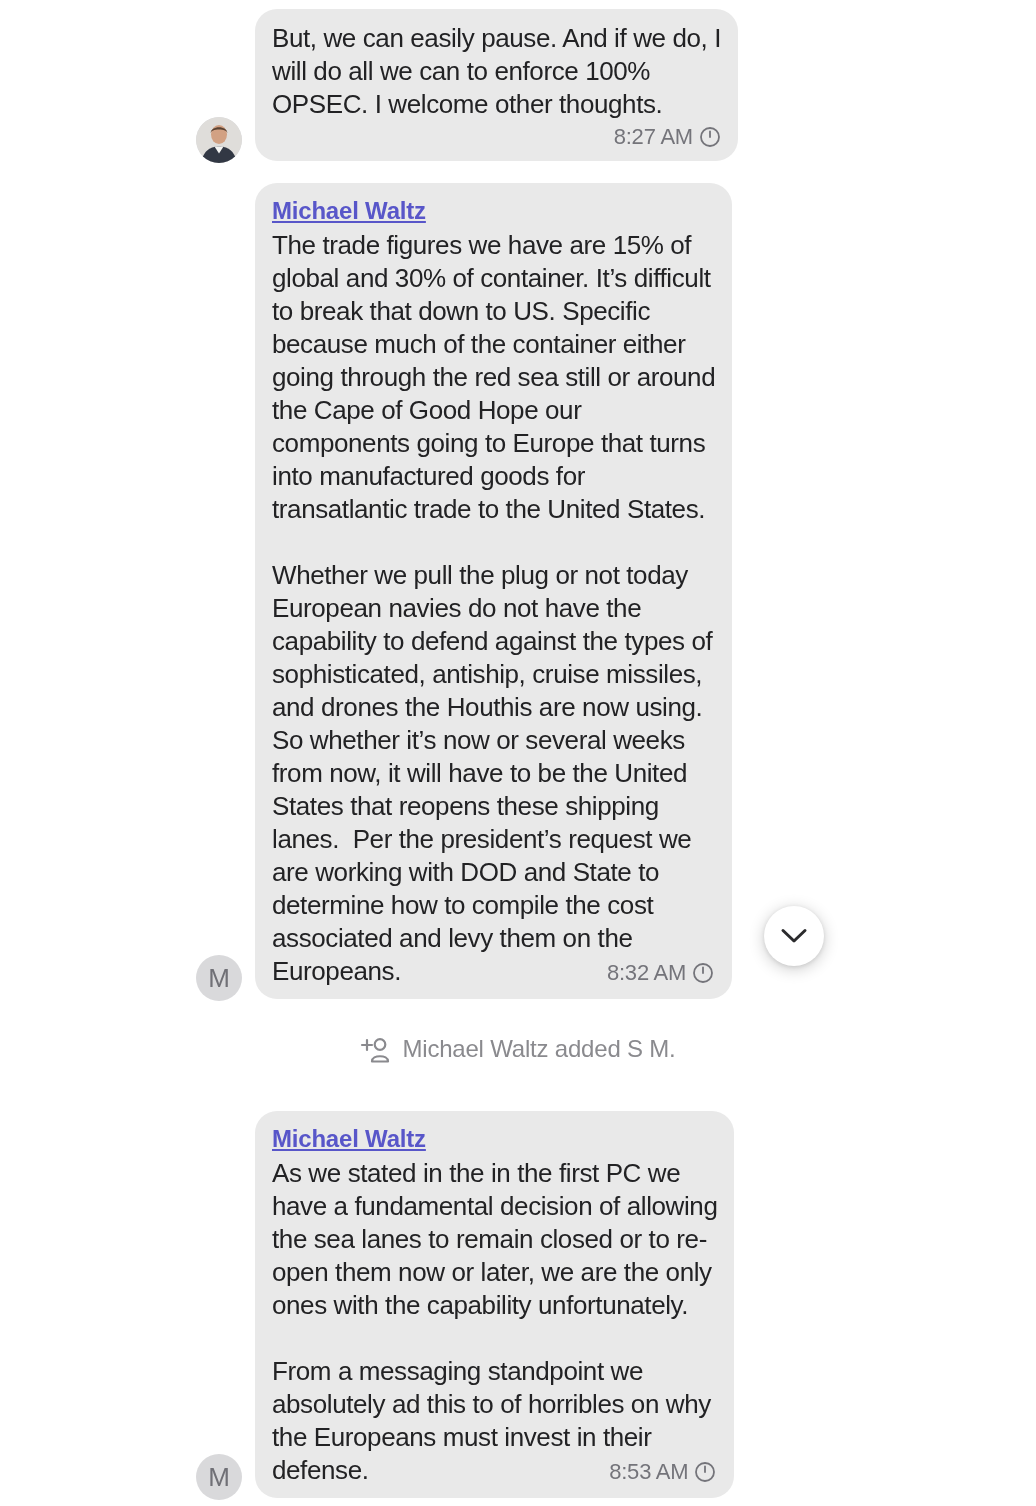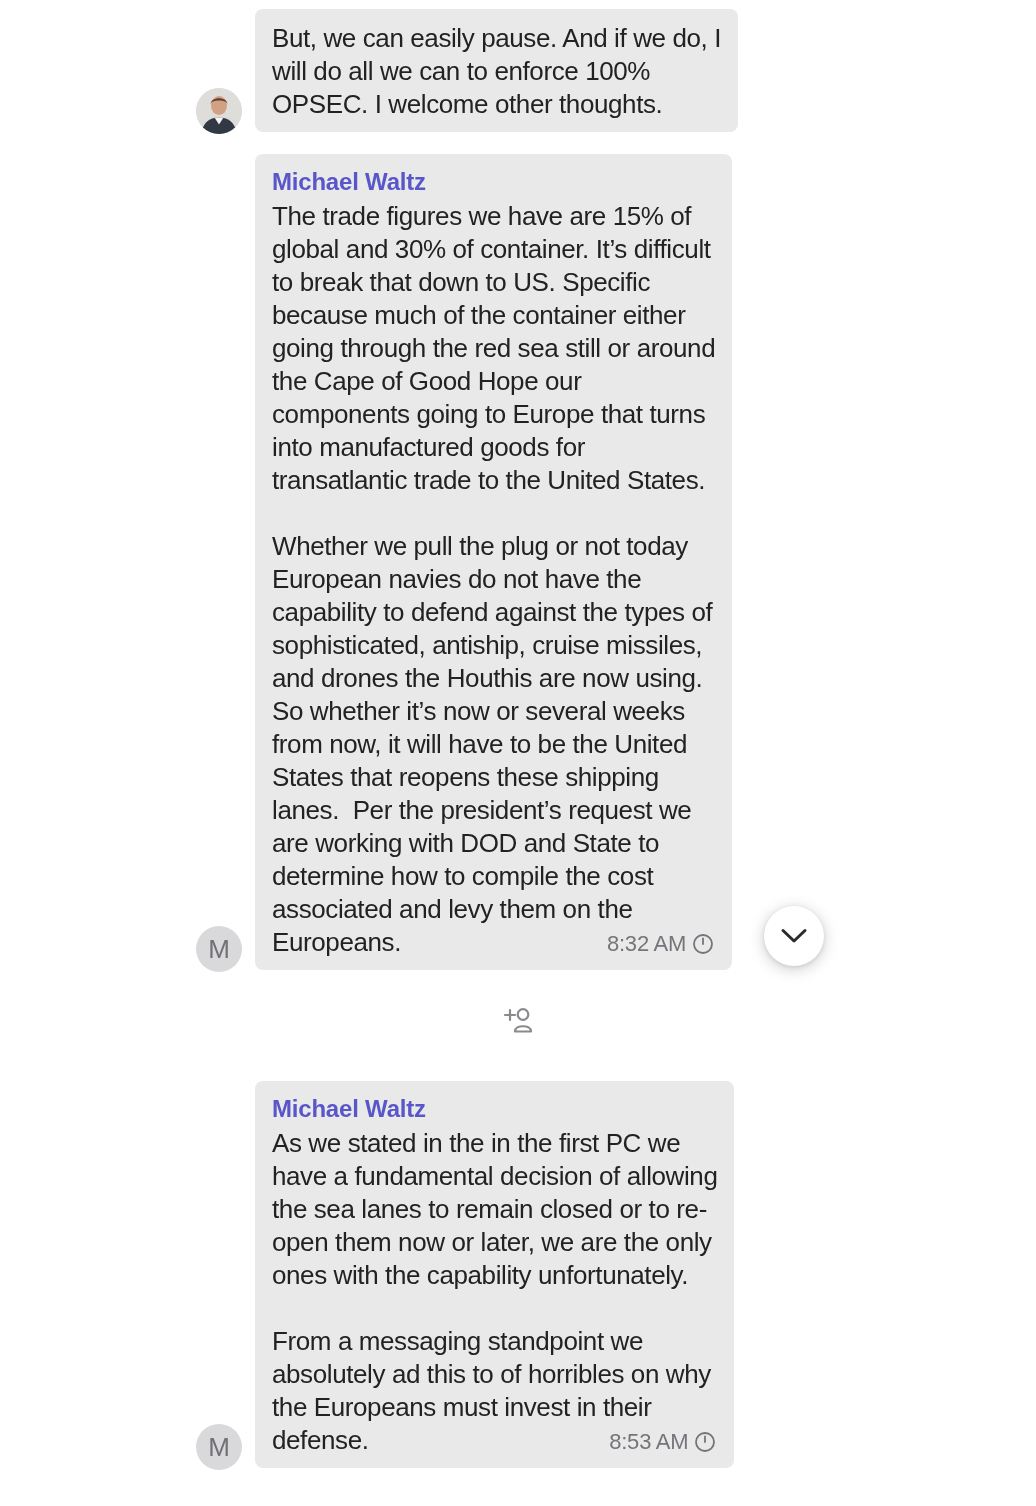--- a/index.html
+++ b/index.html
@@ -27,31 +27,32 @@
     background:#d9d9db;
     display:flex;align-items:center;justify-content:center;
     overflow:hidden;
     font-size:26px;color:#707076;
     user-select:none;
   }
   .avatar svg{display:block;width:46px;height:46px;}
   .bubble{
     position:relative;
     background:#e9e9e9;
-    border-radius:8px;
+    border-radius:22px;
     padding:13px 17px 11px 17px;
     max-width:560px;
   }
   .sender{
     color:#5856c9;
     font-size:24px;
     font-weight:700;
     line-height:30px;
     margin-bottom:3px;
     letter-spacing:-0.2px;
+    text-decoration:underline;
   }
   .msg-text{
     white-space:pre-wrap;
     font-size:26px;
     line-height:33px;
     letter-spacing:-0.4px;
     color:#222224;
   }
   .time{
     display:inline-flex;
@@ -110,20 +111,29 @@
         <path d="M5 46 C7.5 32.5 15.5 29.5 23 29.5 C30.5 29.5 38.5 32.5 41 46 Z" fill="#323844"></path>
         <path d="M18.5 29.5 L23 36.5 L27.5 29.5 Z" fill="#f4f4f2"></path>
         <ellipse cx="23" cy="17.5" rx="8" ry="9.5" fill="#d2a183"></ellipse>
         <path d="M14.5 16.5 C14.5 8 31.5 8 31.5 16.5 C31.5 11 14.5 11 14.5 16.5 Z" fill="#5a4232"></path>
       </svg>
     </div>
     <div class="bubble">
       <div class="msg-text">But, we can easily pause. And if we do, I
 will do all we can to enforce 100%
 OPSEC. I welcome other thoughts.</div>
+      <div class="time-row">
+        <span class="time">
+          <span>8:27 AM</span>
+          <svg width="22" height="22" viewBox="0 0 22 22" fill="none" stroke="#74747a" stroke-width="1.8">
+            <circle cx="11" cy="11" r="9"></circle>
+            <line x1="11" y1="11" x2="11" y2="5.4" stroke-linecap="round"></line>
+          </svg>
+        </span>
+      </div>
     </div>
   </div>
 
   <div class="msg-row">
     <div class="avatar">
       <span>M</span>
     </div>
     <div class="bubble">
       <div class="sender">Michael Waltz</div>
       <div class="msg-text">The trade figures we have are 15% of
@@ -159,20 +169,21 @@
     </div>
   </div>
 
   <div class="system-row">
     <svg width="31" height="27" viewBox="0 0 31 27" fill="none" stroke="#8a8a8e" stroke-width="2.2" stroke-linecap="round">
       <line x1="2" y1="9" x2="12" y2="9"></line>
       <line x1="7" y1="4" x2="7" y2="14"></line>
       <circle cx="20" cy="8.5" r="5.3"></circle>
       <path d="M12 25.5 C12 18.5 28 18.5 28 25.5 Z" stroke-linejoin="round"></path>
     </svg>
+    <span>Michael Waltz added S M.</span>
   </div>
 
   <div class="msg-row">
     <div class="avatar">
       <span>M</span>
     </div>
     <div class="bubble">
       <div class="sender">Michael Waltz</div>
       <div class="msg-text">As we stated in the in the first PC we
 have a fundamental decision of allowing

